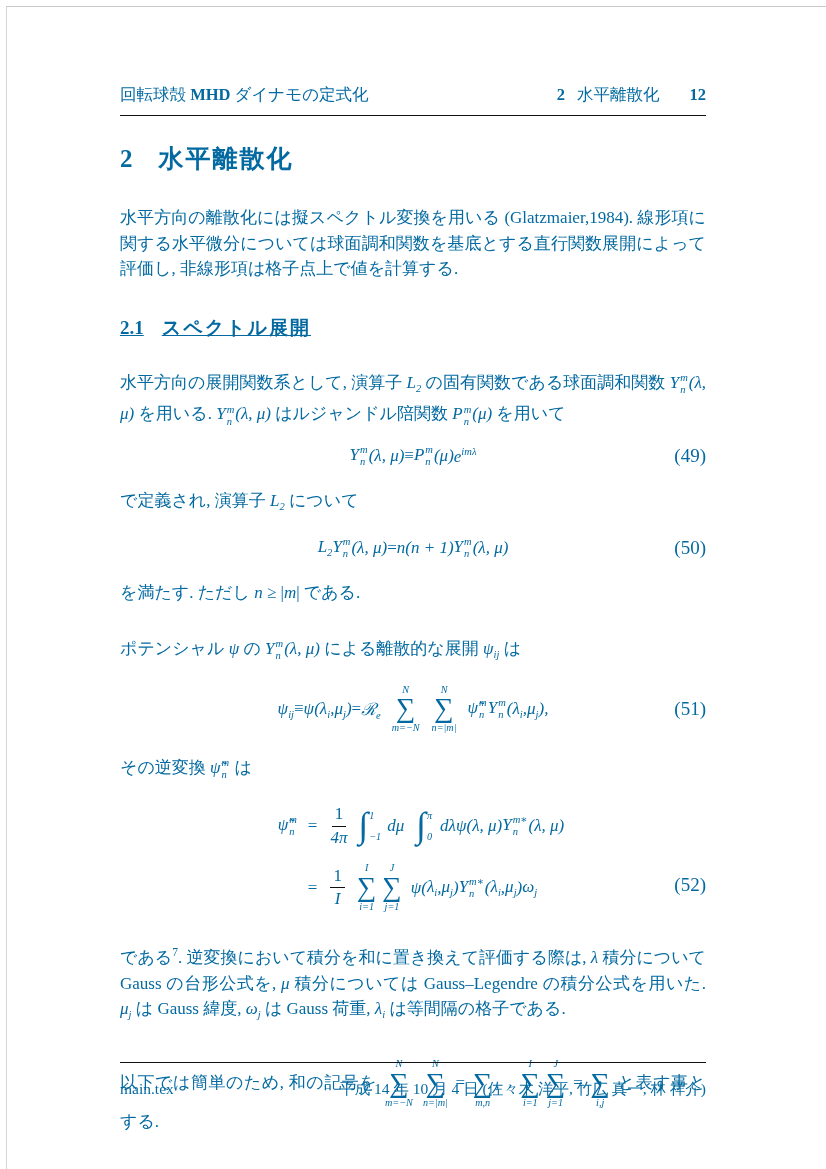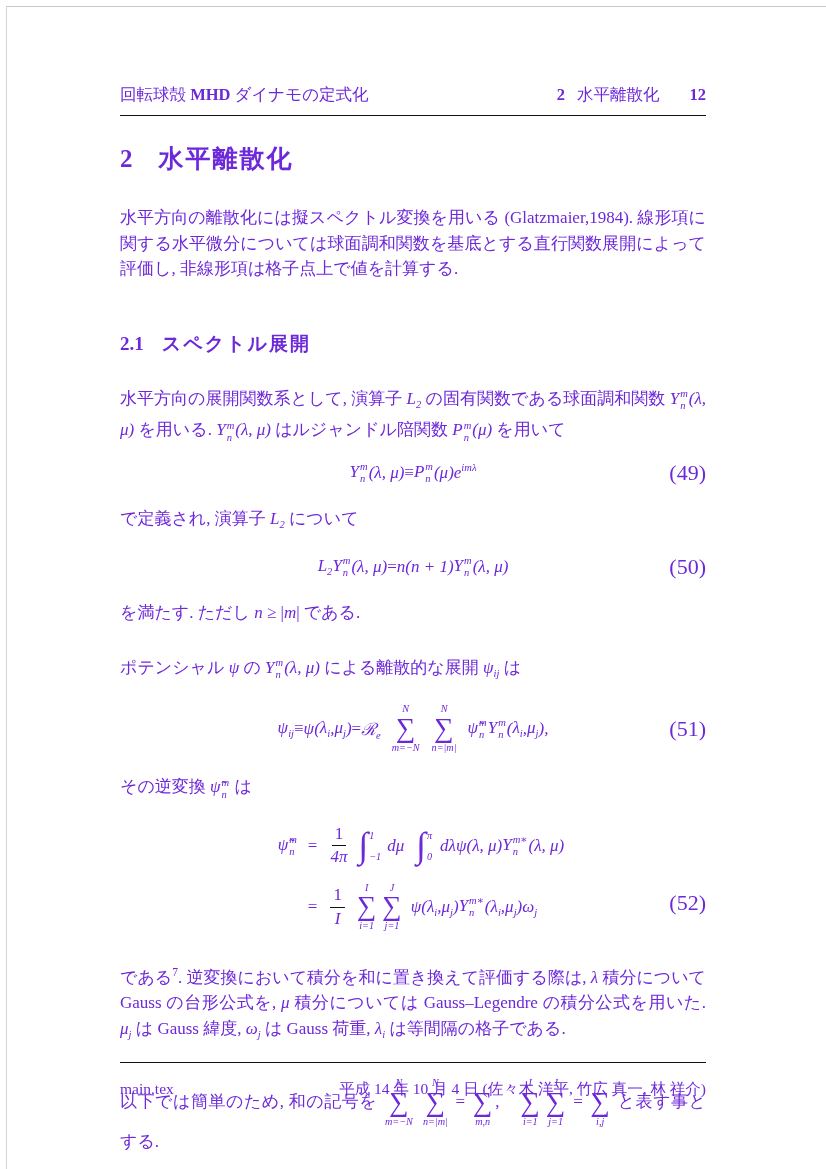--- a/index.html
+++ b/index.html
@@ -2,21 +2,21 @@
 <html lang="ja"><head>
 <meta charset="utf-8">
 <style>
   * { box-sizing: border-box; }
   html,body { margin:0; padding:0; background:#ffffff; }
   .page {
     position: relative;
     width: 826px;
     height: 1169px;
     background: #ffffff;
-    color: #6d28d9;
+    color: #0369a1;
     font-family: "Liberation Serif", "DejaVu Serif", serif;
     font-size: 17px;
     overflow: hidden;
   }
   .page-edge {
     position:absolute; top:6px; left:6px; right:0; bottom:0;
     border-top:1px solid #c9c9c9; border-left:1px solid #d6d6d6;
     pointer-events:none;
   }
 
@@ -32,34 +32,34 @@
   .rh-sec-title { font-family:"Liberation Sans","DejaVu Sans",sans-serif; }
   .rh-page { font-weight:bold; margin-left:30px; }
   .b { font-weight:bold; }
 
   
   .content { position:absolute; top:142px; left:120px; width:586px; }
 
   h1.sec { margin:0; font-size:25px; font-weight:bold; line-height:32px; }
   h1.sec .sec-num { font-family:"Liberation Serif","DejaVu Serif",serif; margin-right:26px; }
   h1.sec .sec-title, h2.subsec .sec-title { font-family:"Liberation Sans","DejaVu Sans",sans-serif; letter-spacing:2px; }
-  h2.subsec { margin:50px 0 0 0; font-size:19px; font-weight:bold; line-height:24px; }
+  h2.subsec { margin:34px 0 0 0; font-size:19px; font-weight:bold; line-height:24px;text-decoration:underline; }
   h2.subsec .sec-num { margin-right:18px; }
 
   p.para {
     margin:0; margin-top:30px;
     line-height:25.5px; text-align:justify;
   }
   p.tight { margin-top:20px; }
 
   
   .equation { display:flex; align-items:center; margin-top:16px; margin-bottom:16px; }
   .equation::before { content:""; width:44px; }
   .eq-body { flex:1; display:flex; justify-content:center; align-items:center; }
-  .eq-num { width:44px; text-align:right; font-size:22px; }
+  .eq-num { width:44px; text-align:right; font-size:19px; }
   .equation.eq-align-block { align-items:flex-end; }
   .eq-num-bottom { margin-bottom:24px; }
   .align { display:flex; flex-direction:column; }
   .align-line { display:flex; align-items:center; margin:7px 0; }
   .al-l { display:flex; justify-content:flex-end; min-width:36px; }
   .al-r { display:flex; align-items:center; margin-left:10px; }
 
   
   .m-it { font-style:italic; }
   .m-txt { font-style:normal; }

